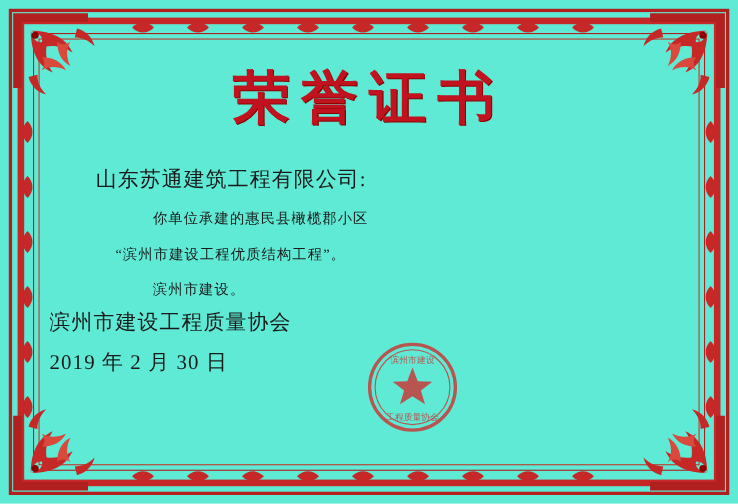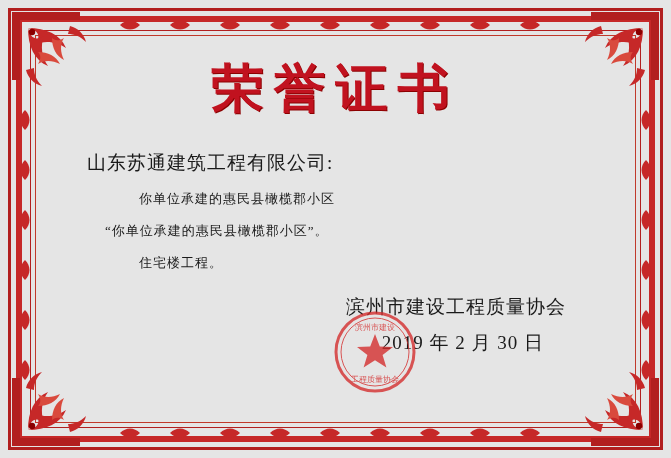--- a/index.html
+++ b/index.html
@@ -10,21 +10,21 @@
   body {
     width: 671px;
     height: 458px;
     font-family: "Liberation Serif", serif;
     overflow: hidden;
   }
   .certificate {
     position: relative;
     width: 671px;
     height: 458px;
-    background: #e5e5e5;
+    background: #5eead4;
     box-sizing: border-box;
   }
   
   .border-outer {
     position: absolute;
     left: 8px; top: 8px; right: 8px; bottom: 8px;
     border: 3px solid #b21f1f;
     box-sizing: border-box;
   }
   .border-mid {
@@ -82,22 +82,22 @@
     margin-top: 14px;
     margin-left: 60px;
   }
   .body-line.indent {
     text-indent: 34px;
   }
   .body-line.noindent {
     text-indent: 0;
   }
   .signature-block {
-    margin-top: 22px;
-    text-align: right;
+    margin-top: 8px;
+    text-align: left;
     padding-right: 60px;
   }
   .sign-org {
     font-size: 19px;
     color: #1a1a1a;
     letter-spacing: 1px;
   }
   .sign-date {
     font-size: 19px;
     color: #1a1a1a;
@@ -252,22 +252,22 @@
     </g>
   </svg>
 
   <div class="content">
 
     <div class="title">荣誉证书</div>
 
     <div class="salutation">山东苏通建筑工程有限公司:</div>
 
     <div class="body-line indent">你单位承建的惠民县橄榄郡小区</div>
-    <div class="body-line noindent">“你单位承建的惠民县橄榄郡小区”。</div>
-    <div class="body-line indent">住宅楼工程。</div>
+    <div class="body-line noindent">“滨州市建设工程优质结构工程”。</div>
+    <div class="body-line indent">滨州市建设。</div>
 
     <div class="signature-block">
       <div class="sign-org">滨州市建设工程质量协会</div>
       <div class="sign-date">2019 年 2 月 30 日</div>
     </div>
 
   </div>
 
   <svg class="seal" viewBox="0 0 84 84">
     <g opacity="0.78">

